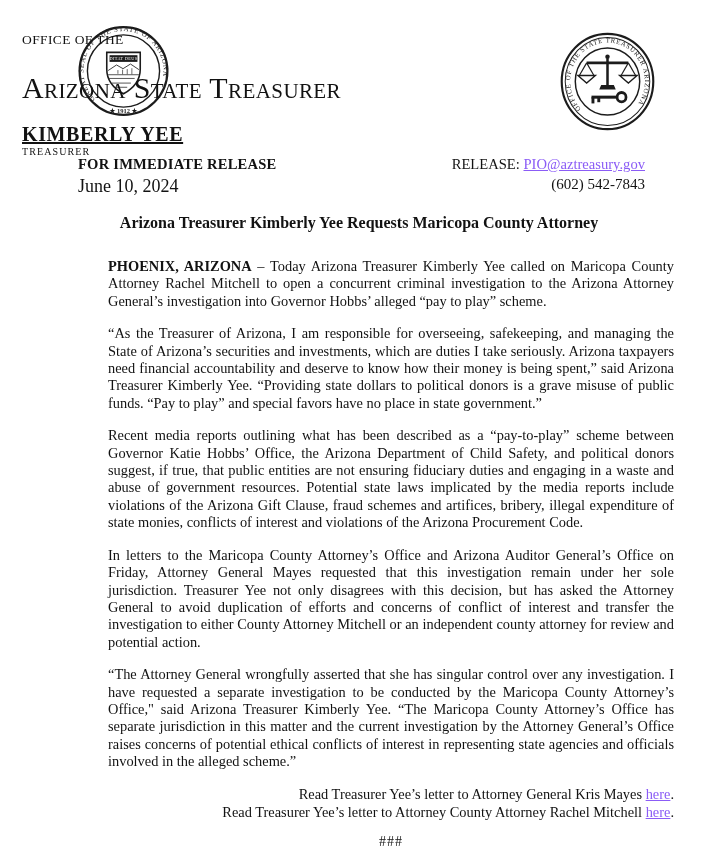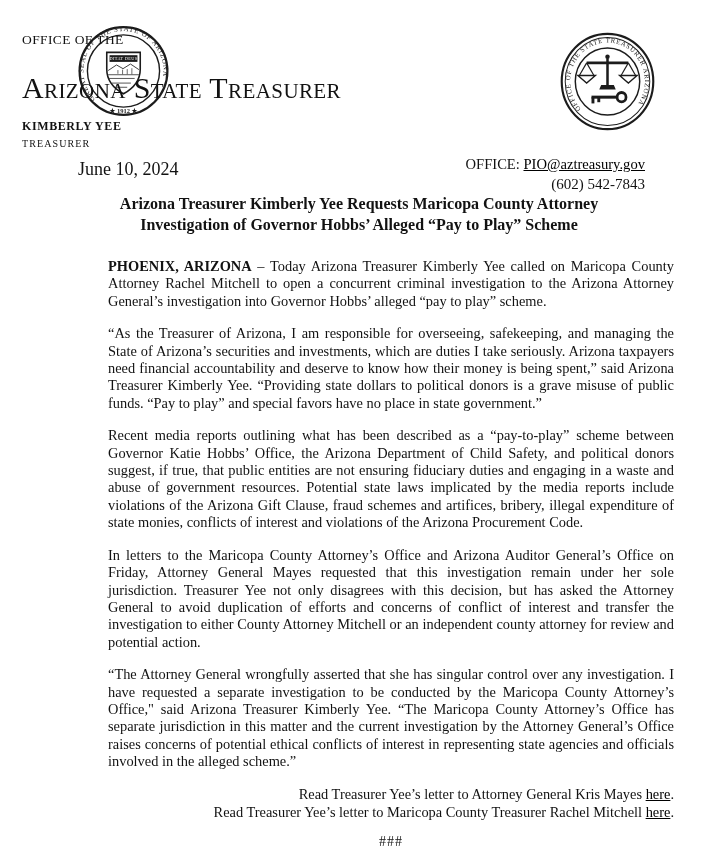--- a/index.html
+++ b/index.html
@@ -10,34 +10,34 @@
   }
   .page { position:absolute; inset:0; background:#ffffff; }
 
   
   .seal { position:absolute; }
   .seal-left  { left:77px;  top:23px; width:93px; height:96px; }
   .seal-right { left:559px; top:31px; width:97px; height:101px; }
   .letterhead-text { position:absolute; left:0; right:0; top:32px; text-align:left; padding-left:22px; }
   .office-line { font-size:13.5px; letter-spacing:.4px; }
   .org-name { font-size:30px; font-variant:small-caps; letter-spacing:.4px; line-height:32px;margin-top:24px; }
-  .treasurer-name { font-size:12px; font-weight:bold; letter-spacing:.6px; margin-top:12px; line-height:21px; }
+  .treasurer-name { font-size:20px; font-weight:bold; letter-spacing:.6px; margin-top:20px; line-height:21px;text-decoration:underline; }
   .treasurer-title { font-size:10px; letter-spacing:1.1px; margin-top:1px; }
 
   
   .release-row { position:absolute; left:78px; right:63px; top:156px;
     display:flex; justify-content:space-between; align-items:flex-start; font-size:14.6px; }
   .release-label { font-weight:bold; letter-spacing:.2px; }
   .release-date { margin-top:3px; font-size:18px; }
   .release-right { text-align:right; }
   .contact-phone { margin-top:3px; font-size:15px; }
-  a.link { color:#000000; text-decoration:underline; cursor:pointer; }
+  a.link { color:#8b5cf6; text-decoration:underline; cursor:pointer; }
 
   
-  .headline { position:absolute; left:60px; right:50px; top:194px;
+  .headline { position:absolute; left:60px; right:50px; top:213px;
     text-align:center; font-size:16px; font-weight:bold; line-height:20.5px; }
 
   
   .content { position:absolute; left:72px; width:566px; top:258px;
     font-size:14.4px; line-height:17.4px;margin-left:36px; }
   .content p.body-par { text-align:justify; margin-bottom:15px; }
   .par-lead { font-weight:bold; }
   .letter-links p { margin-bottom:1px;text-align:right; }
   .end-mark { text-align:center; margin-top:12px; font-size:14px; letter-spacing:1px; }
 
@@ -100,38 +100,39 @@
     <g stroke="#1c1c1c">
       <circle cx="64.5" cy="65.5" r="4.6" fill="none" stroke-width="2.8"></circle>
       <line x1="59.5" y1="65.5" x2="33.5" y2="65.5" stroke-width="3"></line>
       <rect x="33.5" y="65.5" width="3" height="6.2" fill="#1c1c1c" stroke="none"></rect>
       <rect x="39.5" y="65.5" width="3" height="5" fill="#1c1c1c" stroke="none"></rect>
     </g>
   </svg>
 
   <div class="release-row">
     <div class="release-left">
+      <div class="release-label">FOR IMMEDIATE RELEASE</div>
       <div class="release-date">June 10, 2024</div>
     </div>
     <div class="release-right">
-      <div class="contact-line"><span>OFFICE: </span><a class="link">PIO@aztreasury.gov</a></div>
+      <div class="contact-line"><span>RELEASE: </span><a class="link">PIO@aztreasury.gov</a></div>
       <div class="contact-phone">(602) 542-7843</div>
     </div>
   </div>
 
-  <h1 class="headline"><span>Arizona Treasurer Kimberly Yee Requests Maricopa County Attorney</span><br><span>Investigation of Governor Hobbs’ Alleged “Pay to Play” Scheme</span></h1>
+  <h1 class="headline"><span>Arizona Treasurer Kimberly Yee Requests Maricopa County Attorney</span><br></h1>
 
   <div class="content">
     <p class="body-par"><strong class="par-lead">PHOENIX, ARIZONA</strong><span> – Today Arizona Treasurer Kimberly Yee called on Maricopa County Attorney Rachel Mitchell to open a concurrent criminal investigation to the Arizona Attorney General’s investigation into Governor Hobbs’ alleged “pay to play” scheme.</span></p>
     <p class="body-par"><span>“As the Treasurer of Arizona, I am responsible for overseeing, safekeeping, and managing the State of Arizona’s securities and investments, which are duties I take seriously. Arizona taxpayers need financial accountability and deserve to know how their money is being spent,” said Arizona Treasurer Kimberly Yee. “Providing state dollars to political donors is a grave misuse of public funds. “Pay to play” and special favors have no place in state government.”</span></p>
     <p class="body-par"><span>Recent media reports outlining what has been described as a “pay-to-play” scheme between Governor Katie Hobbs’ Office, the Arizona Department of Child Safety, and political donors suggest, if true, that public entities are not ensuring fiduciary duties and engaging in a waste and abuse of government resources. Potential state laws implicated by the media reports include violations of the Arizona Gift Clause, fraud schemes and artifices, bribery, illegal expenditure of state monies, conflicts of interest and violations of the Arizona Procurement Code.</span></p>
     <p class="body-par"><span>In letters to the Maricopa County Attorney’s Office and Arizona Auditor General’s Office on Friday, Attorney General Mayes requested that this investigation remain under her sole jurisdiction. Treasurer Yee not only disagrees with this decision, but has asked the Attorney General to avoid duplication of efforts and concerns of conflict of interest and transfer the investigation to either County Attorney Mitchell or an independent county attorney for review and potential action.</span></p>
     <p class="body-par"><span>“The Attorney General wrongfully asserted that she has singular control over any investigation. I have requested a separate investigation to be conducted by the Maricopa County Attorney’s Office," said Arizona Treasurer Kimberly Yee. “The Maricopa County Attorney’s Office has separate jurisdiction in this matter and the current investigation by the Attorney General’s Office raises concerns of potential ethical conflicts of interest in representing state agencies and officials involved in the alleged scheme.”</span></p>
 
     <div class="letter-links">
       <p><span>Read Treasurer Yee’s letter to Attorney General Kris Mayes </span><a class="link">here</a><span>.</span></p>
-      <p><span>Read Treasurer Yee’s letter to Maricopa County Treasurer Rachel Mitchell </span><a class="link">here</a><span>.</span></p>
+      <p><span>Read Treasurer Yee’s letter to Attorney County Attorney Rachel Mitchell </span><a class="link">here</a><span>.</span></p>
     </div>
 
     <div class="end-mark">###</div>
   </div>
 
 </div>
 
 </body></html>

